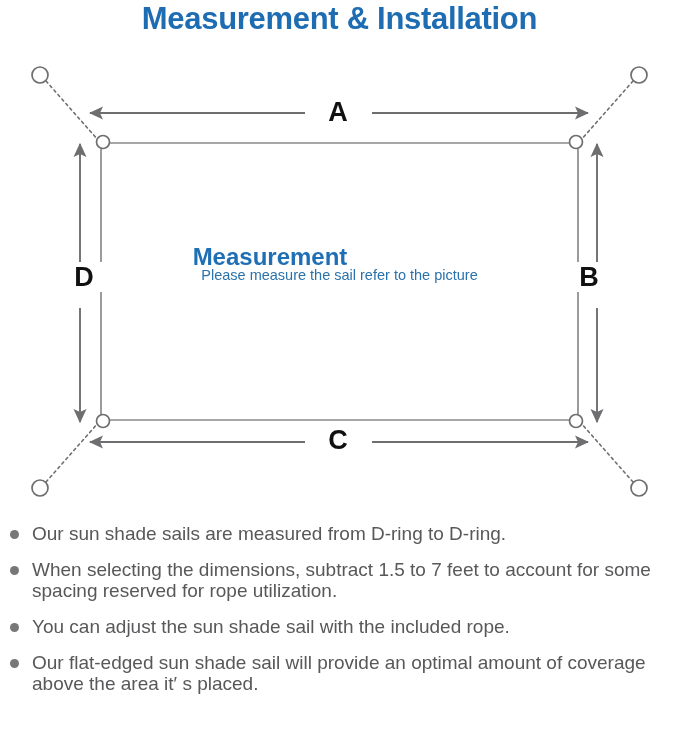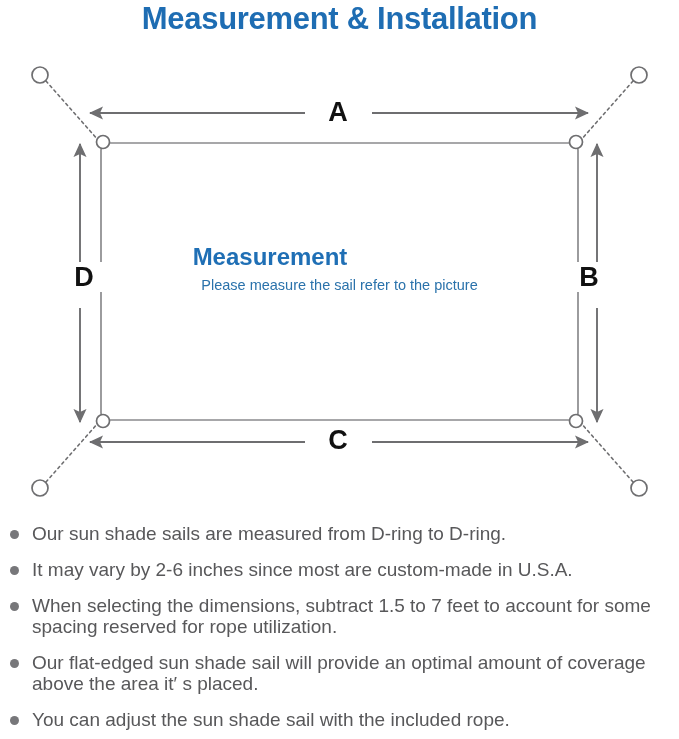--- a/index.html
+++ b/index.html
@@ -57,21 +57,21 @@
     width: 540px;
     text-align: center;
     font-size: 24px;
     font-weight: bold;
     color: #1f6fb5;
     white-space: nowrap;
   }
   .sail-label-sub {
     position: absolute;
     left: 0;
-    top: 277px;
+    top: 267px;
     width: 679px;
     text-align: center;
     font-size: 14.5px;
     font-weight: normal;
     color: #2a72ab;
     white-space: nowrap;
   }
 
   
   .dim {
@@ -179,29 +179,25 @@
   <div class="dim dim-c">C</div>
   <div class="dim dim-d">D</div>
 
   <div class="notes">
     <div class="note">
       <span class="bullet"></span>
       <span>Our sun shade sails are measured from D-ring to D-ring.</span>
     </div>
     <div class="note">
       <span class="bullet"></span>
-      <span>It may vary by 2-6 inches since most are custom-made in U.S.A.</span>
-    </div>
-    <div class="note">
-      <span class="bullet"></span>
       <span>When selecting the dimensions, subtract 1.5 to 7 feet to account for some spacing reserved for rope utilization.</span>
     </div>
     <div class="note">
       <span class="bullet"></span>
+      <span>You can adjust the sun shade sail with the included rope.</span>
+    </div>
+    <div class="note">
+      <span class="bullet"></span>
       <span>Our flat-edged sun shade sail will provide an optimal amount of coverage above the area it′ s placed.</span>
     </div>
-    <div class="note">
-      <span class="bullet"></span>
-      <span>You can adjust the sun shade sail with the included rope.</span>
-    </div>
   </div>
 
 </div>
 
 </body></html>

